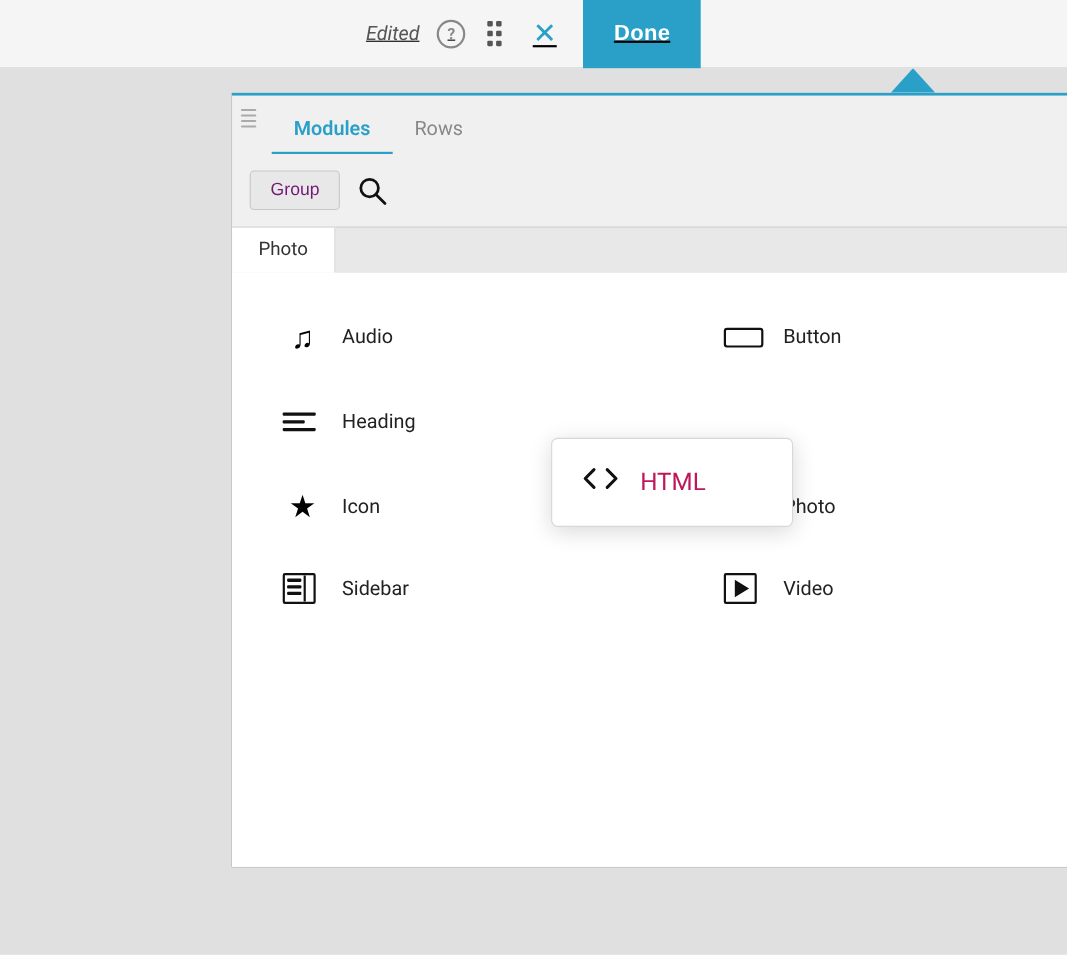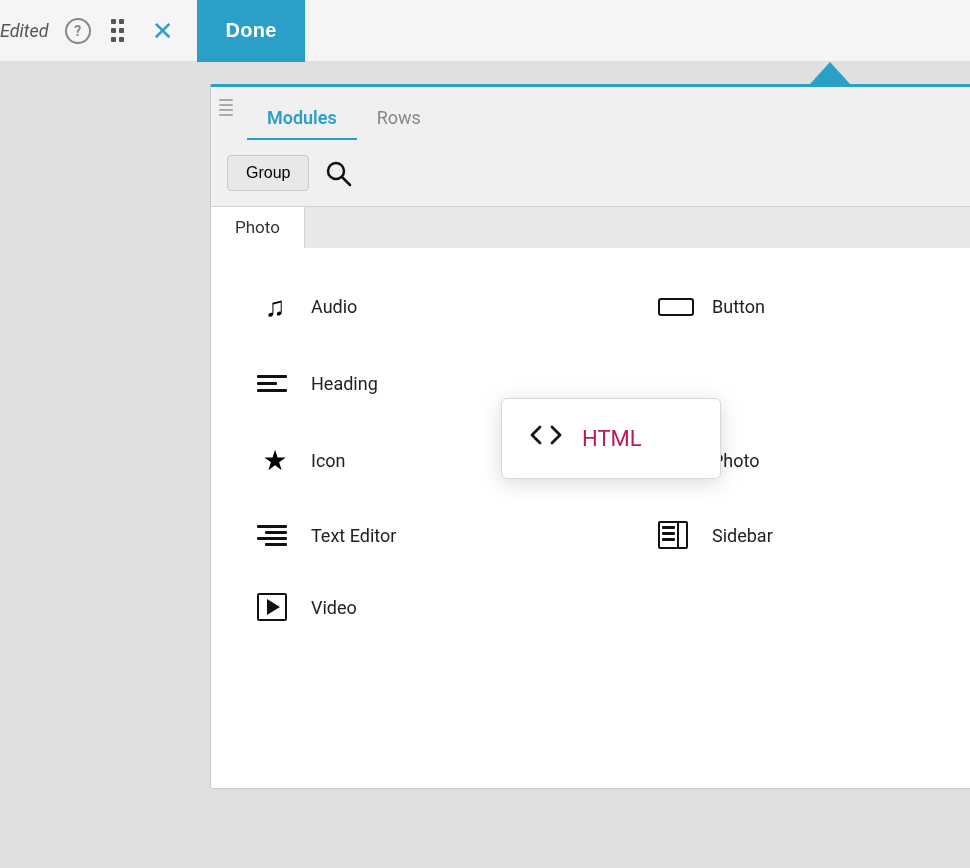--- a/index.html
+++ b/index.html
@@ -15,24 +15,25 @@
     
     .top-bar {
       position: absolute;
       top: 0;
       left: 0;
       right: 0;
       height: 62px;
       background: #f5f5f5;
       display: flex;
       align-items: center;
-      justify-content: flex-start;
+      justify-content: center;
       padding: 0 0 0 0;
       border-bottom: 1px solid #ddd;
       z-index: 10;
+      text-decoration: underline;
     }
 
     .top-bar-right {
       display: flex;
       align-items: center;
       gap: 16px;
       padding-right: 0;
     }
 
     .edited-text {
@@ -175,21 +176,21 @@
       padding: 12px 16px 12px 16px;
       gap: 8px;
     }
 
     .group-button {
       background: #e8e8e8;
       border: 1px solid #c8c8c8;
       border-radius: 4px;
       padding: 8px 18px;
       font-size: 16px;
-      color: #000000;
+      color: #701a75;
       cursor: pointer;
       font-weight: 400;
     }
 
     .dropdown-select {
       flex: 1;
       background: white;
       border: 1px solid #c8c8c8;
       border-radius: 4px;
       padding: 8px 14px;
@@ -505,31 +506,20 @@
               <svg width="30" height="28" viewBox="0 0 30 28">
                 <rect x="1" y="1" width="28" height="26" rx="1" fill="none" stroke="#111" stroke-width="2.5"></rect>
                 <polygon points="0,20 10,10 18,18 22,13 30,20" fill="#111"></polygon>
                 <circle cx="8" cy="7" r="3" fill="#111"></circle>
               </svg>
             </div>
           </div>
           <span class="module-label">Photo</span>
         </div>
 
-        <div class="module-item">
-          <div class="module-icon">
-            <div class="text-lines-icon">
-              <div class="tl-line"></div>
-              <div class="tl-indent"></div>
-              <div class="tl-line"></div>
-              <div class="tl-indent"></div>
-            </div>
-          </div>
-          <span class="module-label">Text Editor</span>
-        </div>
 
         <div class="module-item">
           <div class="module-icon">
             <div class="sidebar-icon-shape">
               <div class="sidebar-col-wide">
                 <div class="sidebar-mini-line"></div>
                 <div class="sidebar-mini-line"></div>
                 <div class="sidebar-mini-line"></div>
               </div>
               <div class="sidebar-col-narrow"></div>

